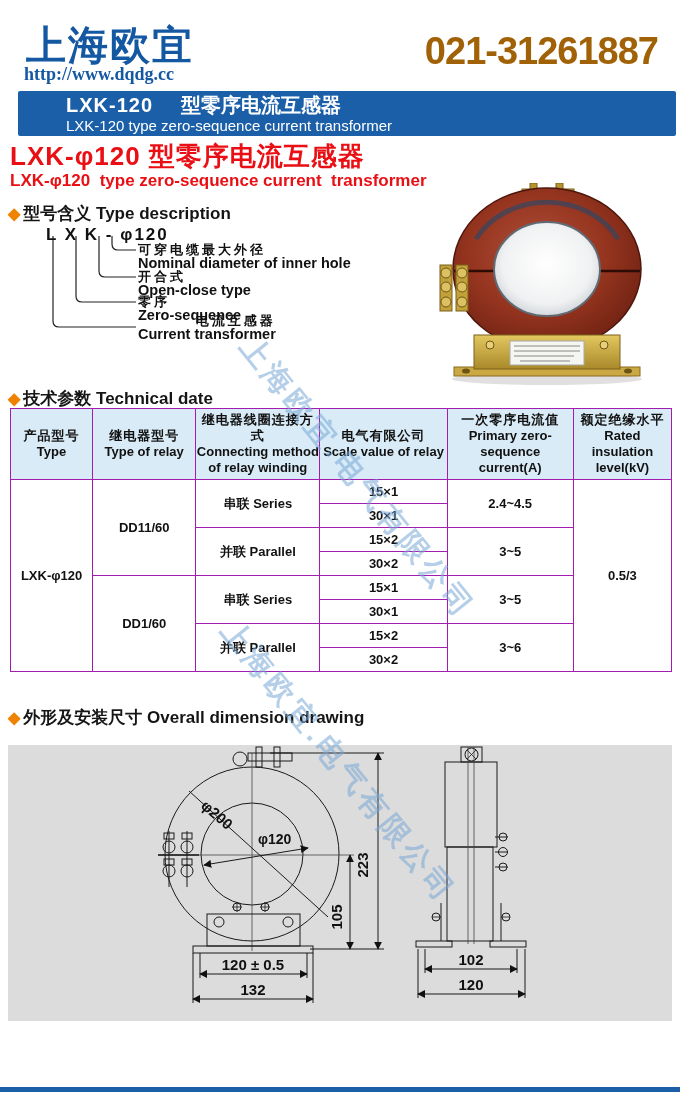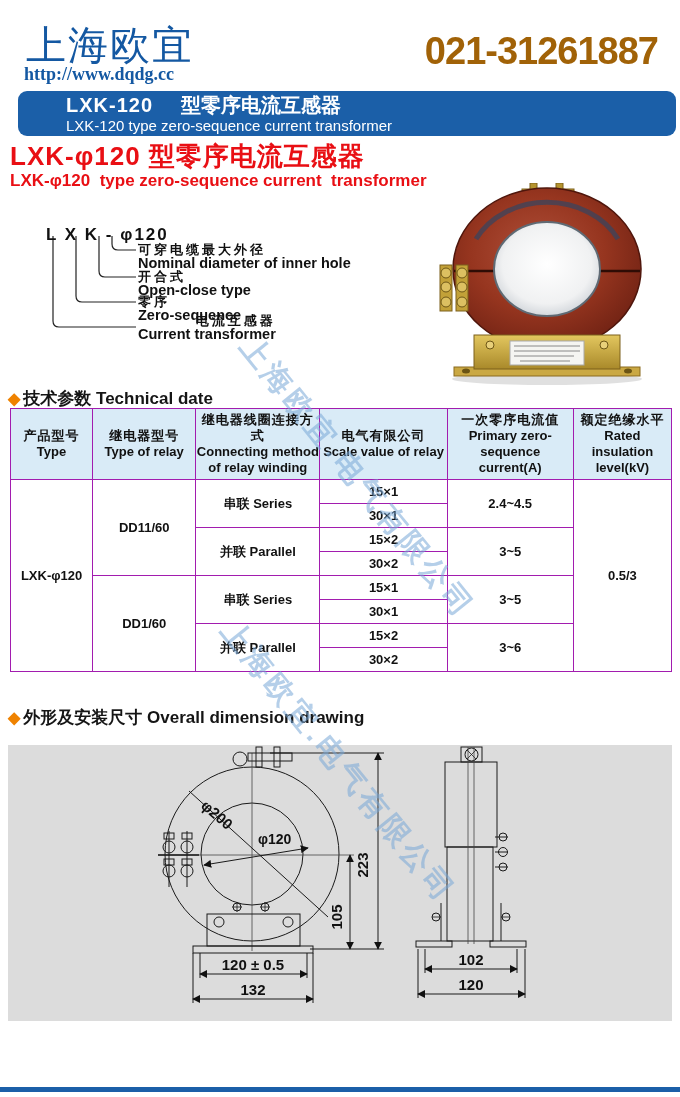--- a/index.html
+++ b/index.html
@@ -1,27 +1,27 @@
 <!DOCTYPE html>
 <html><head>
 <meta charset="utf-8">
 <style>
   html,body{margin:0;padding:0;background:#fff;}
   #page{position:relative;width:680px;height:1097px;background:#fff;overflow:hidden;
         font-family:"Liberation Sans",sans-serif;color:#111;}
   
-  .logo{position:absolute;left:26px;top:18px;font-size:40px;font-weight:400;
+  .logo{position:absolute;left:26px;top:18px;font-size:40px;font-weight:700;
         color:#1458a2;letter-spacing:2px;}
   .website{position:absolute;left:24px;top:64px;font-size:18px;font-weight:bold;
         font-family:"Liberation Serif",serif;color:#1458a2;text-decoration:none;}
   .phone{position:absolute;right:22px;top:30px;font-size:38px;font-weight:700;
         color:#a16207;letter-spacing:-1px;}
   
   .banner{position:absolute;left:18px;top:91px;width:658px;height:45px;
-        background:#1b5fa8;border-radius:9px;color:#fff;box-sizing:border-box;padding:3px 0 0 48px;}
+        background:#1b5fa8;border-radius:2px;color:#fff;box-sizing:border-box;padding:3px 0 0 48px;}
   .banner-l1{font-size:20px;font-weight:800;line-height:23px;}
   .banner-l1 .bmodel{letter-spacing:1px;margin-right:28px;}
   .banner-l2{font-size:15px;line-height:18px;font-weight:400;}
   
   .title-cn{position:absolute;left:10px;top:139px;font-size:26px;font-weight:800;
         color:#e90f14;letter-spacing:1px;white-space:pre;}
   .title-en{position:absolute;left:10px;top:171px;font-size:17px;font-weight:700;
         color:#e90f14;white-space:pre;}
   
   .sec-title{position:absolute;font-size:17px;font-weight:800;color:#151515;white-space:pre;}
@@ -67,20 +67,21 @@
   <div class="banner">
     <div class="banner-l1">
       <span class="bmodel">LXK-120</span><span>型零序电流互感器</span>
     </div>
     <div class="banner-l2">LXK-120  type zero-sequence current transformer</div>
   </div>
 
   <div class="title-cn">LXK-φ120 型零序电流互感器</div>
   <div class="title-en">LXK-φ120  type zero-sequence current  transformer</div>
 
+  <div class="sec-title" style="left:8px;top:202px;"><span class="diamond">◆</span><span>型号含义 Type description</span></div>
 
   <div class="tdg">
     <svg width="430" height="162" viewBox="0 0 430 162">
       <g stroke="#222" stroke-width="1.2" fill="none">
         <path d="M112,14 V22 Q112,28 118,28 H136"></path>
         <path d="M99,14 V49 Q99,55 105,55 H136"></path>
         <path d="M76,14 V74 Q76,80 82,80 H136"></path>
         <path d="M53,14 V99 Q53,105 59,105 H136"></path>
       </g>
     </svg>

